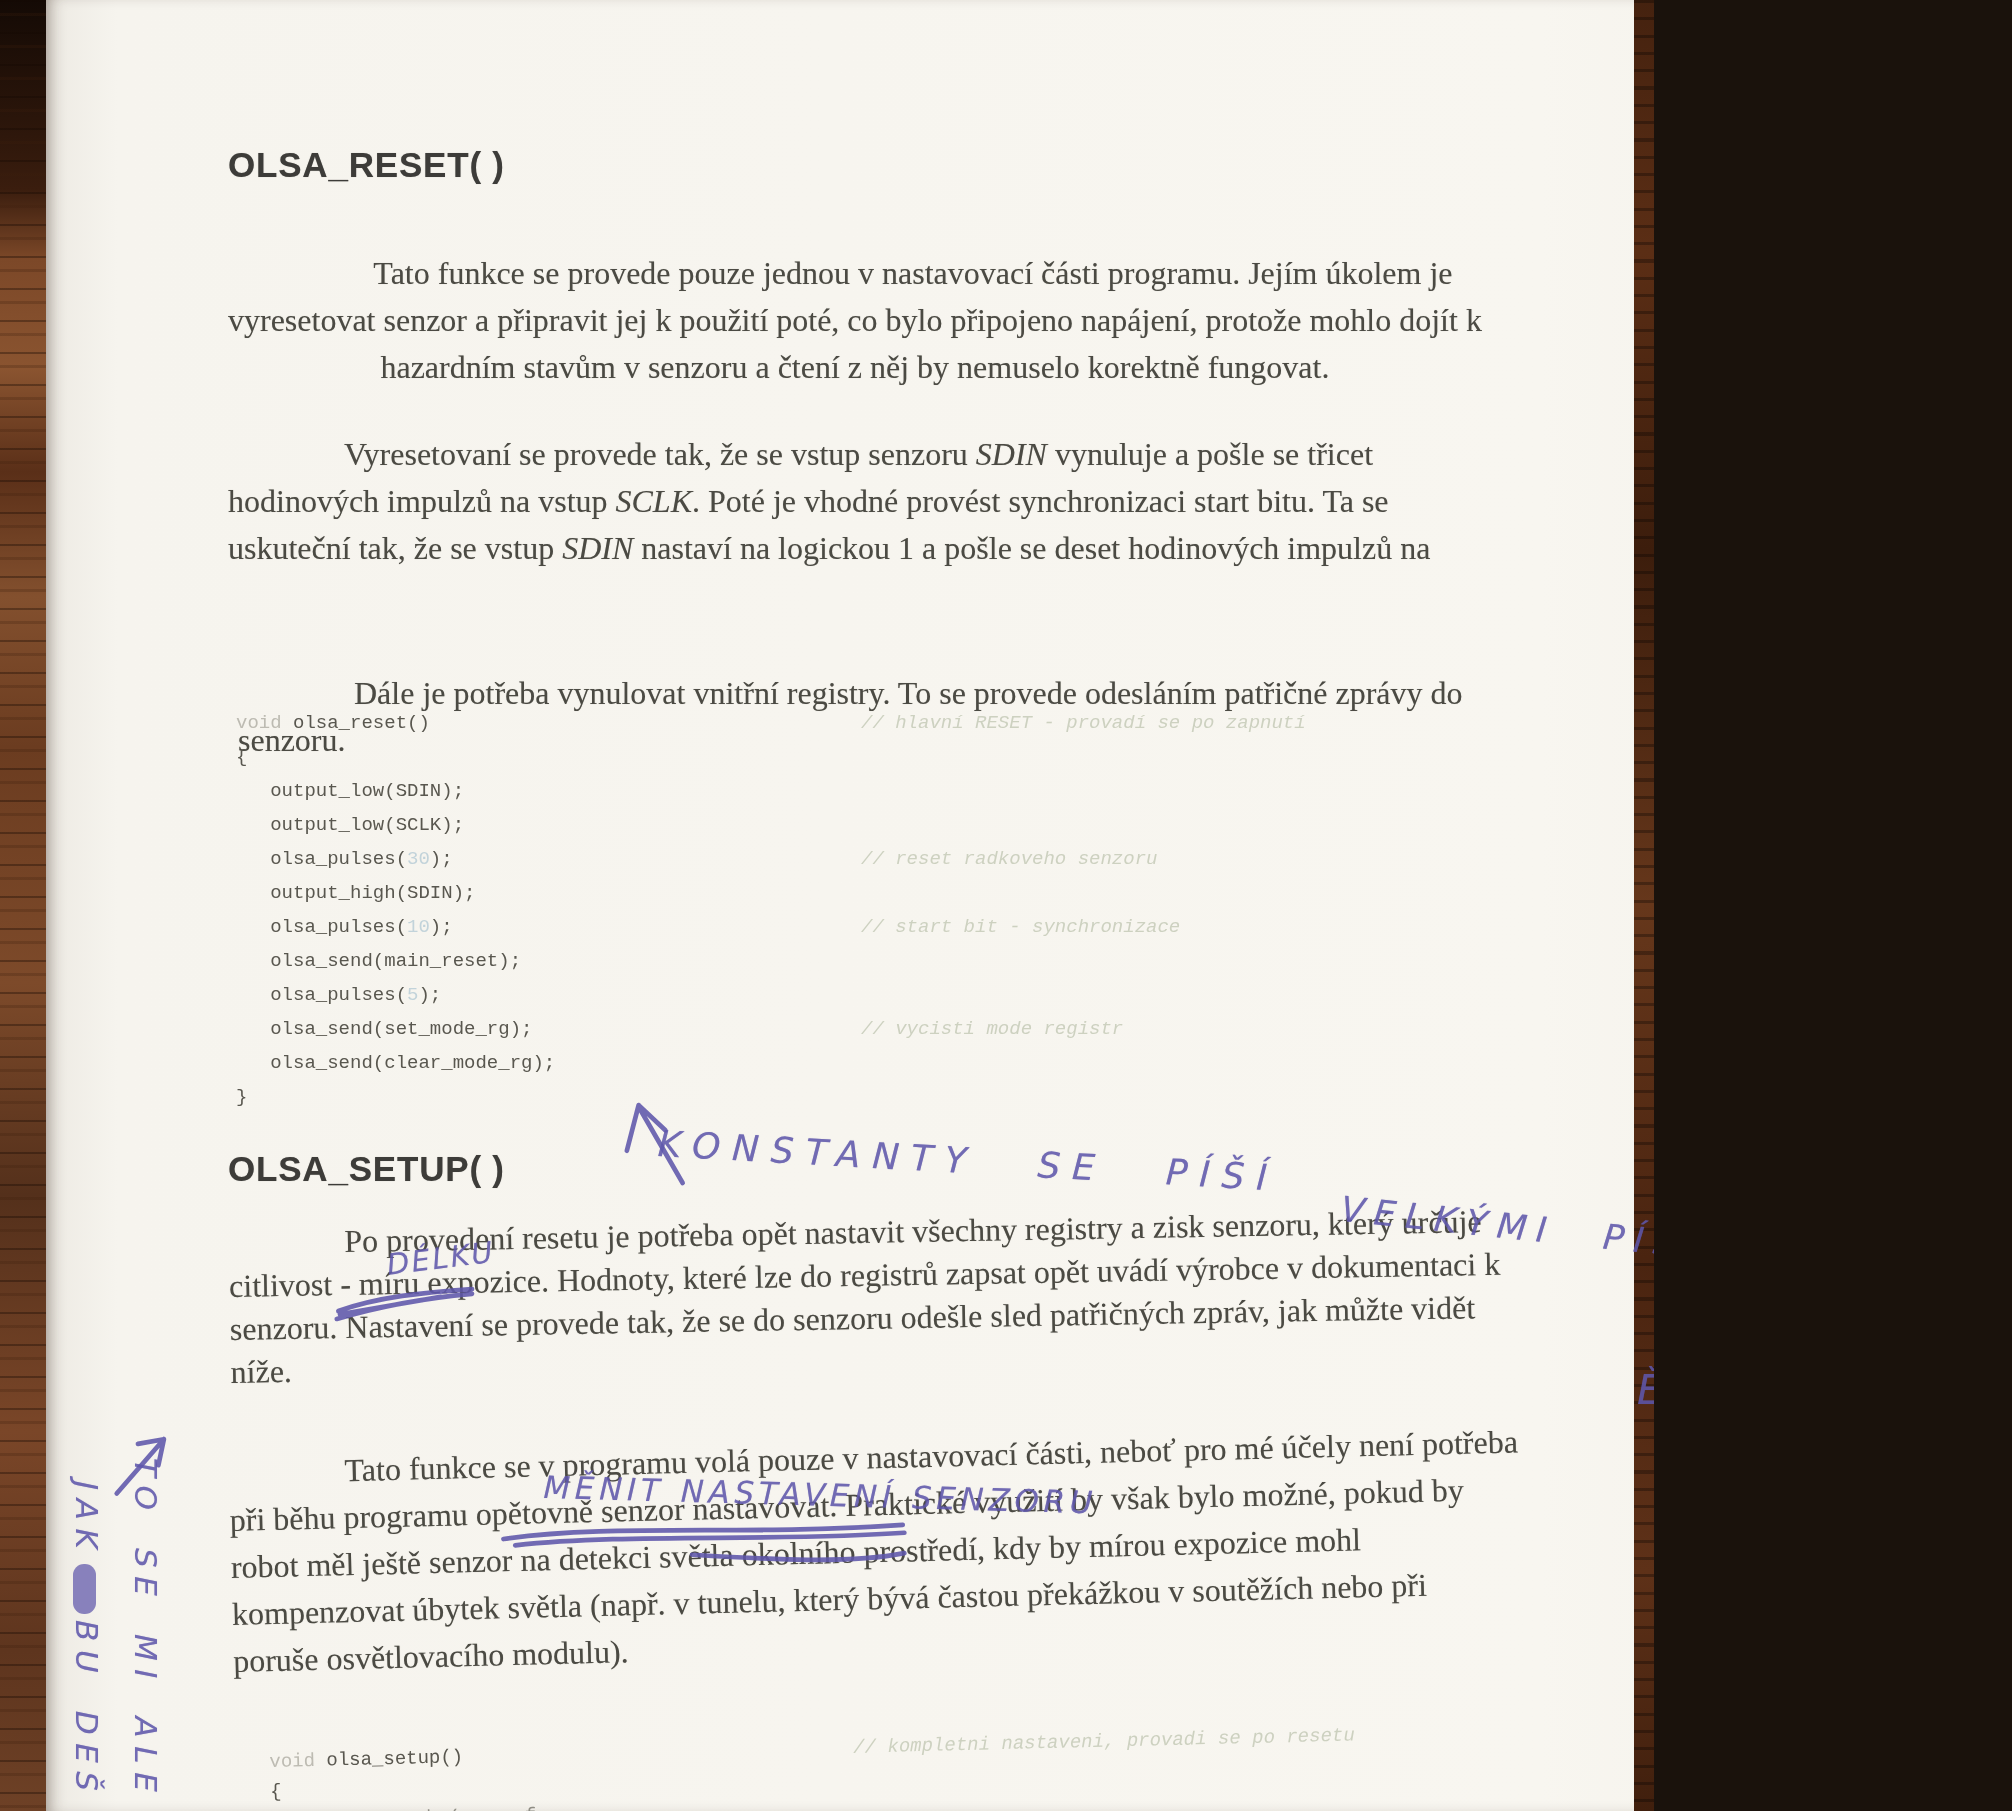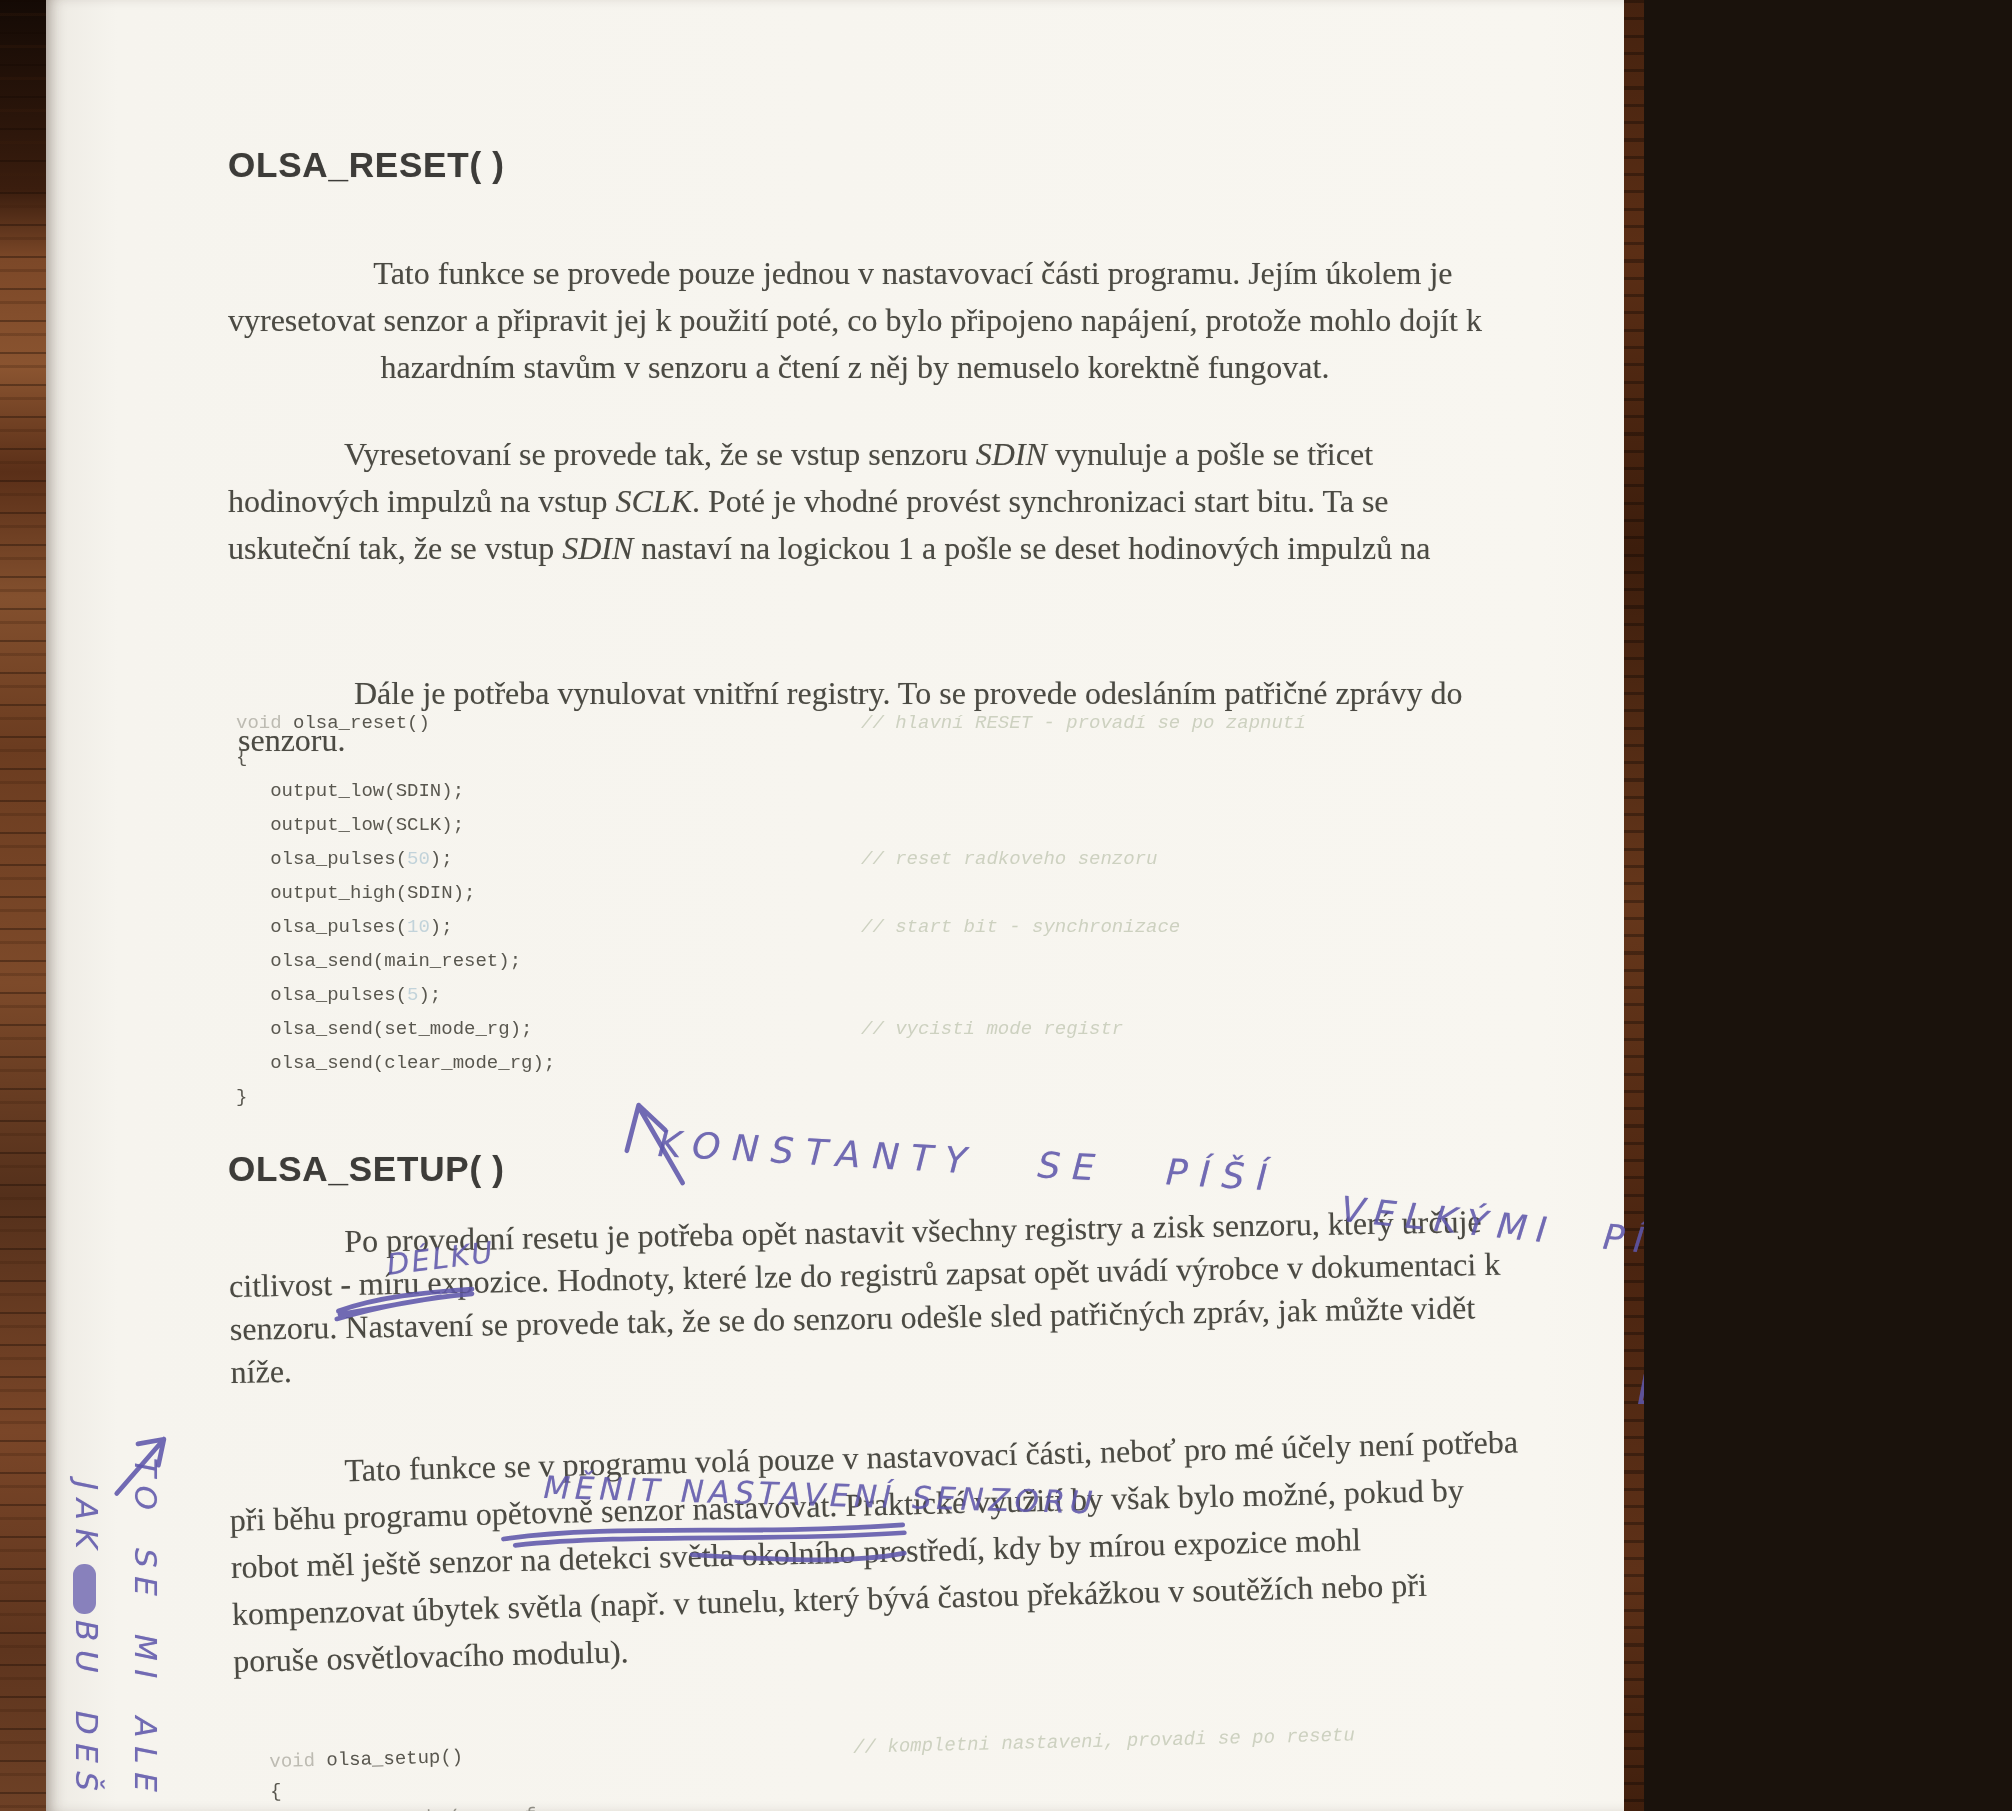--- a/index.html
+++ b/index.html
@@ -1,17 +1,17 @@
 <!DOCTYPE html>
 <html style="font-size:12.6px"><head>
 <meta charset="utf-8">
 <style>
   html,body{margin:0;padding:0;background:#1a120c;}
   #stage{position:relative;width:1644px;height:1811px;overflow:hidden;
-         font-family:"Liberation Serif",serif;}
+         font-family:"Liberation Serif",serif;padding-left:10px;}
   
   #wood-left{position:absolute;left:0;top:0;width:46px;height:1811px;
     background:linear-gradient(180deg,#140a05 0px,#2a150a 118px,#3a1d0e 189px,
       #7c4828 259px,#8a5430 369px,#5a2f18 472px,#83502e 597px,#6b3c20 747px,
       #7d4a2a 983px,#54301b 1195px,#7a4628 1431px,#5e351e 1651px,#6e4126 1811px);}
   #wood-left:after{content:"";position:absolute;inset:0;
     background:repeating-linear-gradient(180deg,rgba(20,8,2,.35) 0 2.4px,rgba(0,0,0,0) 2.4px 13.4px,
       rgba(60,30,12,.25) 13.4px 15.7px,rgba(0,0,0,0) 15.7px 32px);}
   #wood-right{position:absolute;right:0;top:0;width:20.4px;height:1811px;
     background:linear-gradient(180deg,#45220f 0,#5b2e15 252px,#3c1d0c 550px,
@@ -104,21 +104,21 @@
   <div class="para" style="left:238px;top:670px;">
       <div class="tline indent"><span>Dále je potřeba vynulovat vnitřní registry. To se provede odesláním patřičné zprávy do</span></div>
       <div class="tline"><span>senzoru.</span></div>
     </div>
 
   <div class="code" style="left:236px;top:706px;">
       <div class="cline"><span class="kw">void </span><span>olsa_reset()</span><span class="comment">// hlavní RESET - provadí se po zapnutí</span></div>
       <div class="cline"><span>{</span></div>
       <div class="cline"><span>   output_low(SDIN);</span></div>
       <div class="cline"><span>   output_low(SCLK);</span></div>
-      <div class="cline"><span>   olsa_pulses(</span><span class="num">50</span><span>);</span><span class="comment">// reset radkoveho senzoru</span></div>
+      <div class="cline"><span>   olsa_pulses(</span><span class="num">30</span><span>);</span><span class="comment">// reset radkoveho senzoru</span></div>
       <div class="cline"><span>   output_high(SDIN);</span></div>
       <div class="cline"><span>   olsa_pulses(</span><span class="num">10</span><span>);</span><span class="comment">// start bit - synchronizace</span></div>
       <div class="cline"><span>   olsa_send(main_reset);</span></div>
       <div class="cline"><span>   olsa_pulses(</span><span class="num">5</span><span>);</span></div>
       <div class="cline"><span>   olsa_send(set_mode_rg);</span><span class="comment">// vycisti mode registr</span></div>
       <div class="cline"><span>   olsa_send(clear_mode_rg);</span></div>
       <div class="cline"><span>}</span></div>
     </div>
 
   <div class="h1" style="left:228px;top:1149px;">OLSA_SETUP( )</div>

